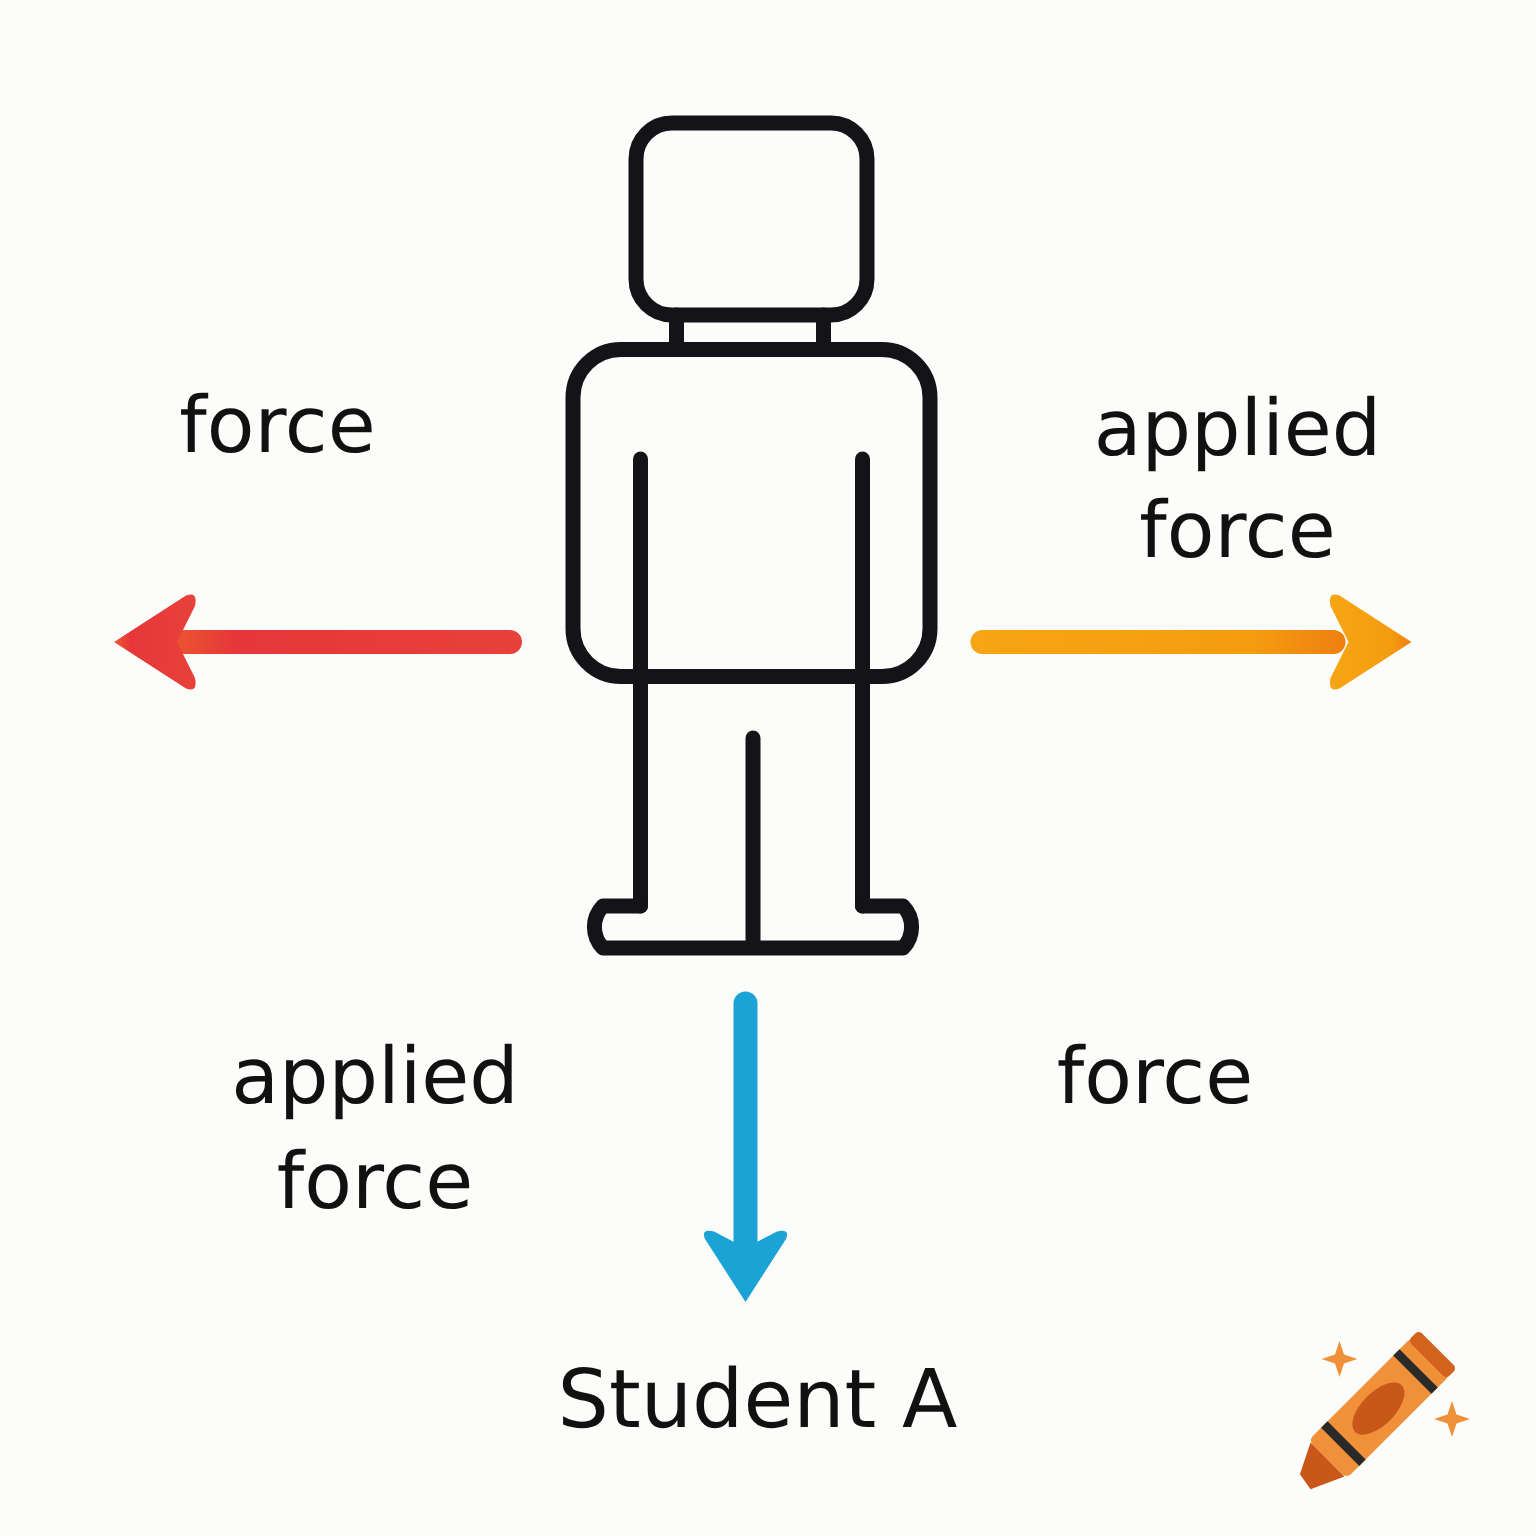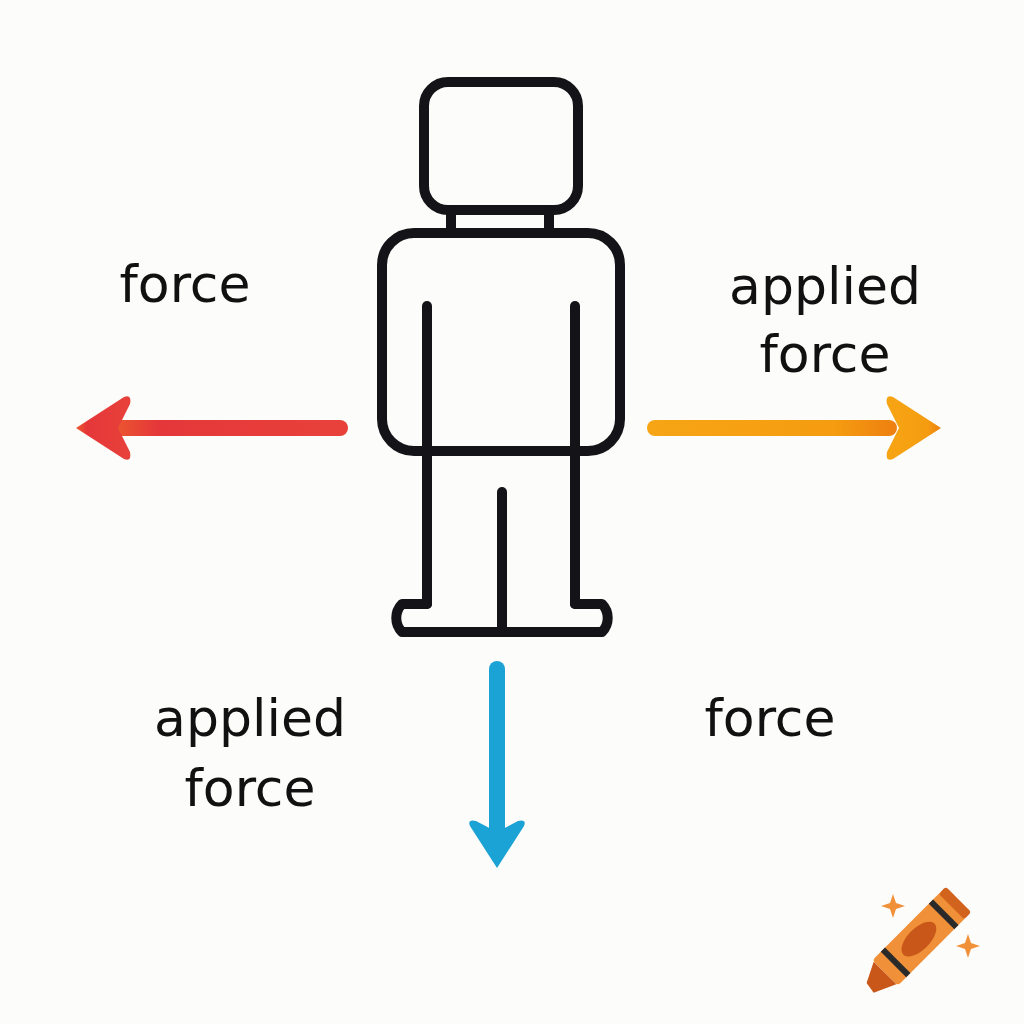--- a/index.html
+++ b/index.html
@@ -112,14 +112,15 @@
 
   <div class="label" id="lbl-normal">
     <span>applied</span>
     <span>force</span>
   </div>
 
   <div class="label" id="lbl-grav">
     <span>force</span>
   </div>
 
+  <div class="label" id="lbl-student">Student A</div>
 
 </div>
 
 </body></html>

